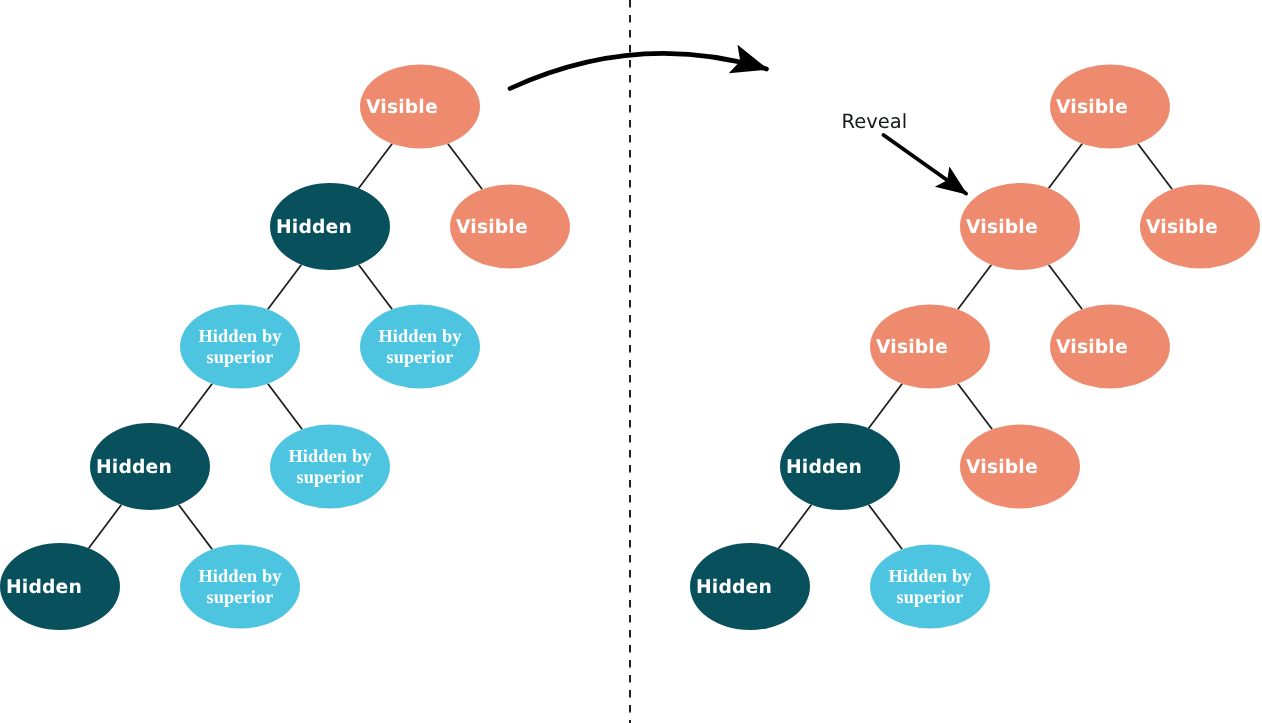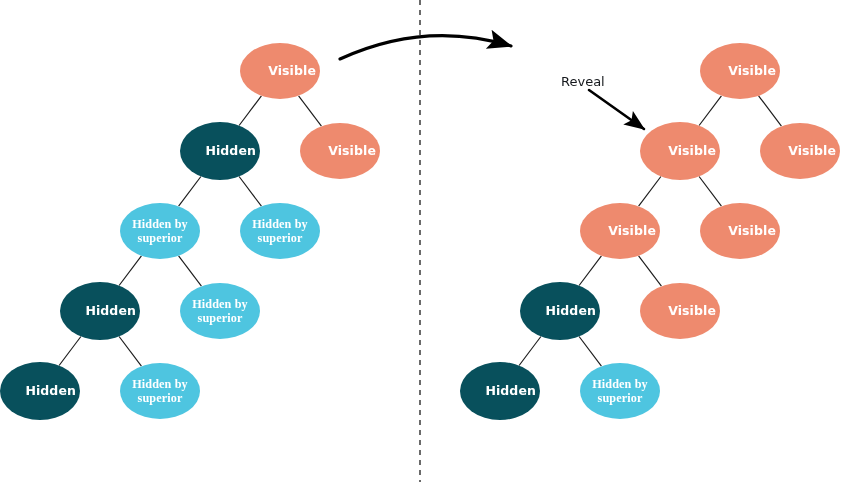--- a/index.html
+++ b/index.html
@@ -21,21 +21,21 @@
     position: absolute;
     left: 0;
     top: 0;
     width: 841px;
     height: 482px;
   }
   .node {
     position: absolute;
     display: flex;
     align-items: center;
-    justify-content: flex-end;
+    justify-content: flex-start;
     text-align: center;
     border-radius: 50%;
     color: #ffffff;
     font-size: 12.5px;
     font-weight: 700;
     line-height: 1.18;
     letter-spacing: 0.1px;
     box-sizing: border-box;
     padding: 0 4px;
     z-index: 5;

